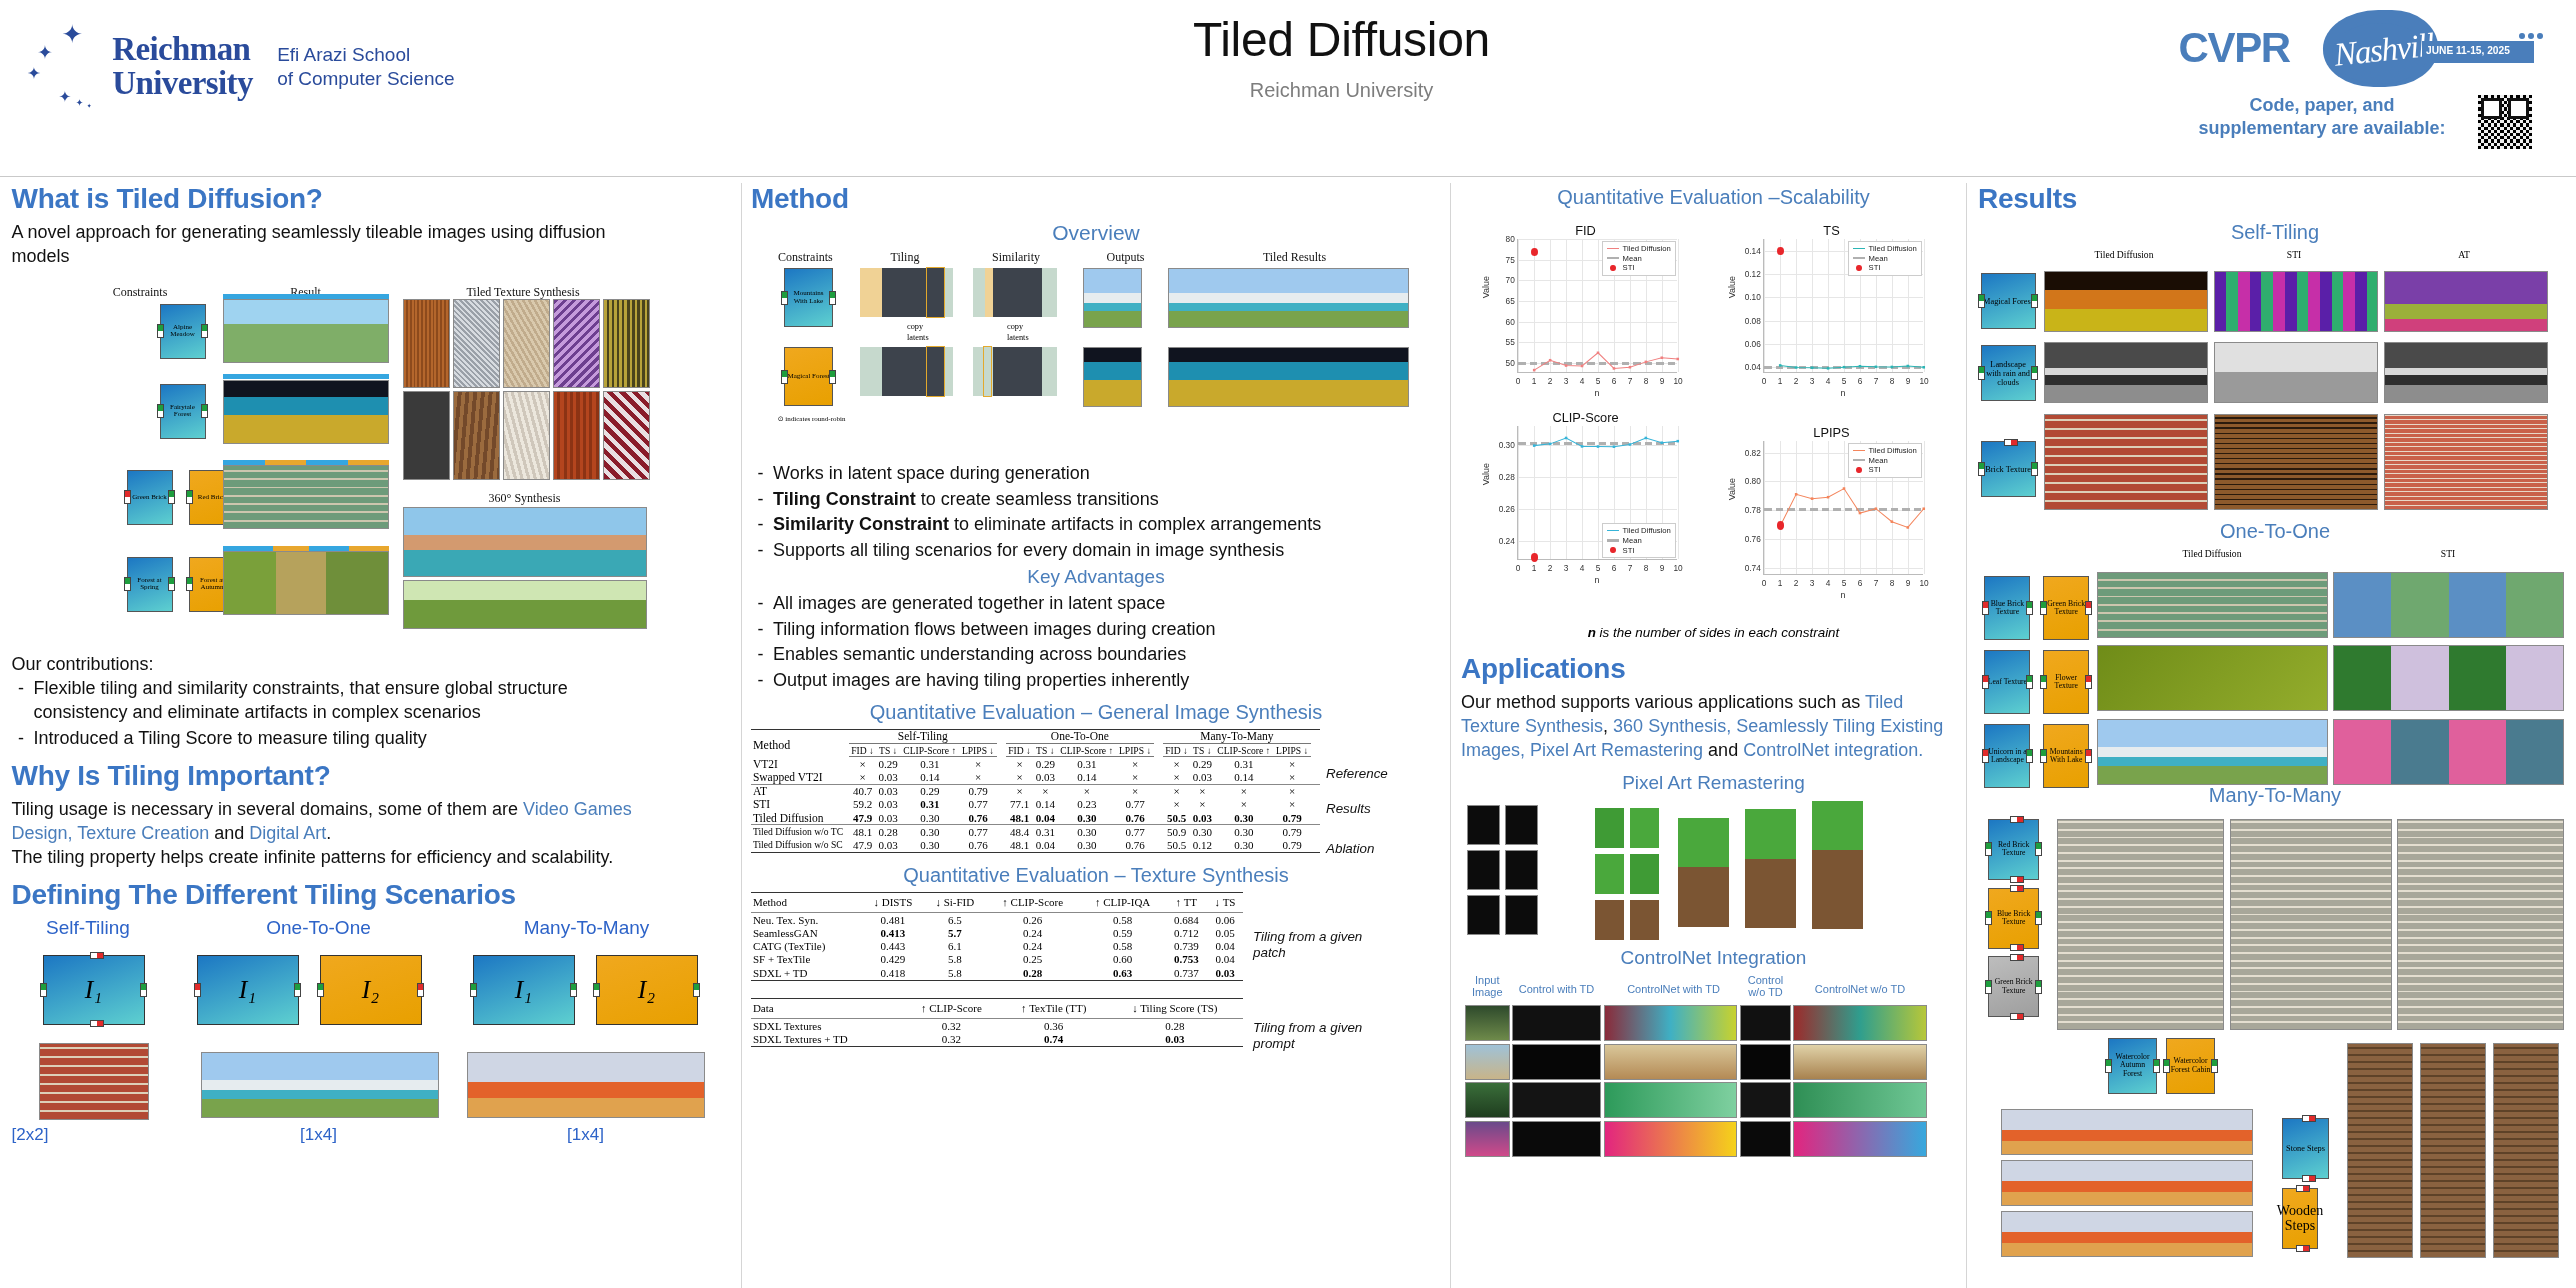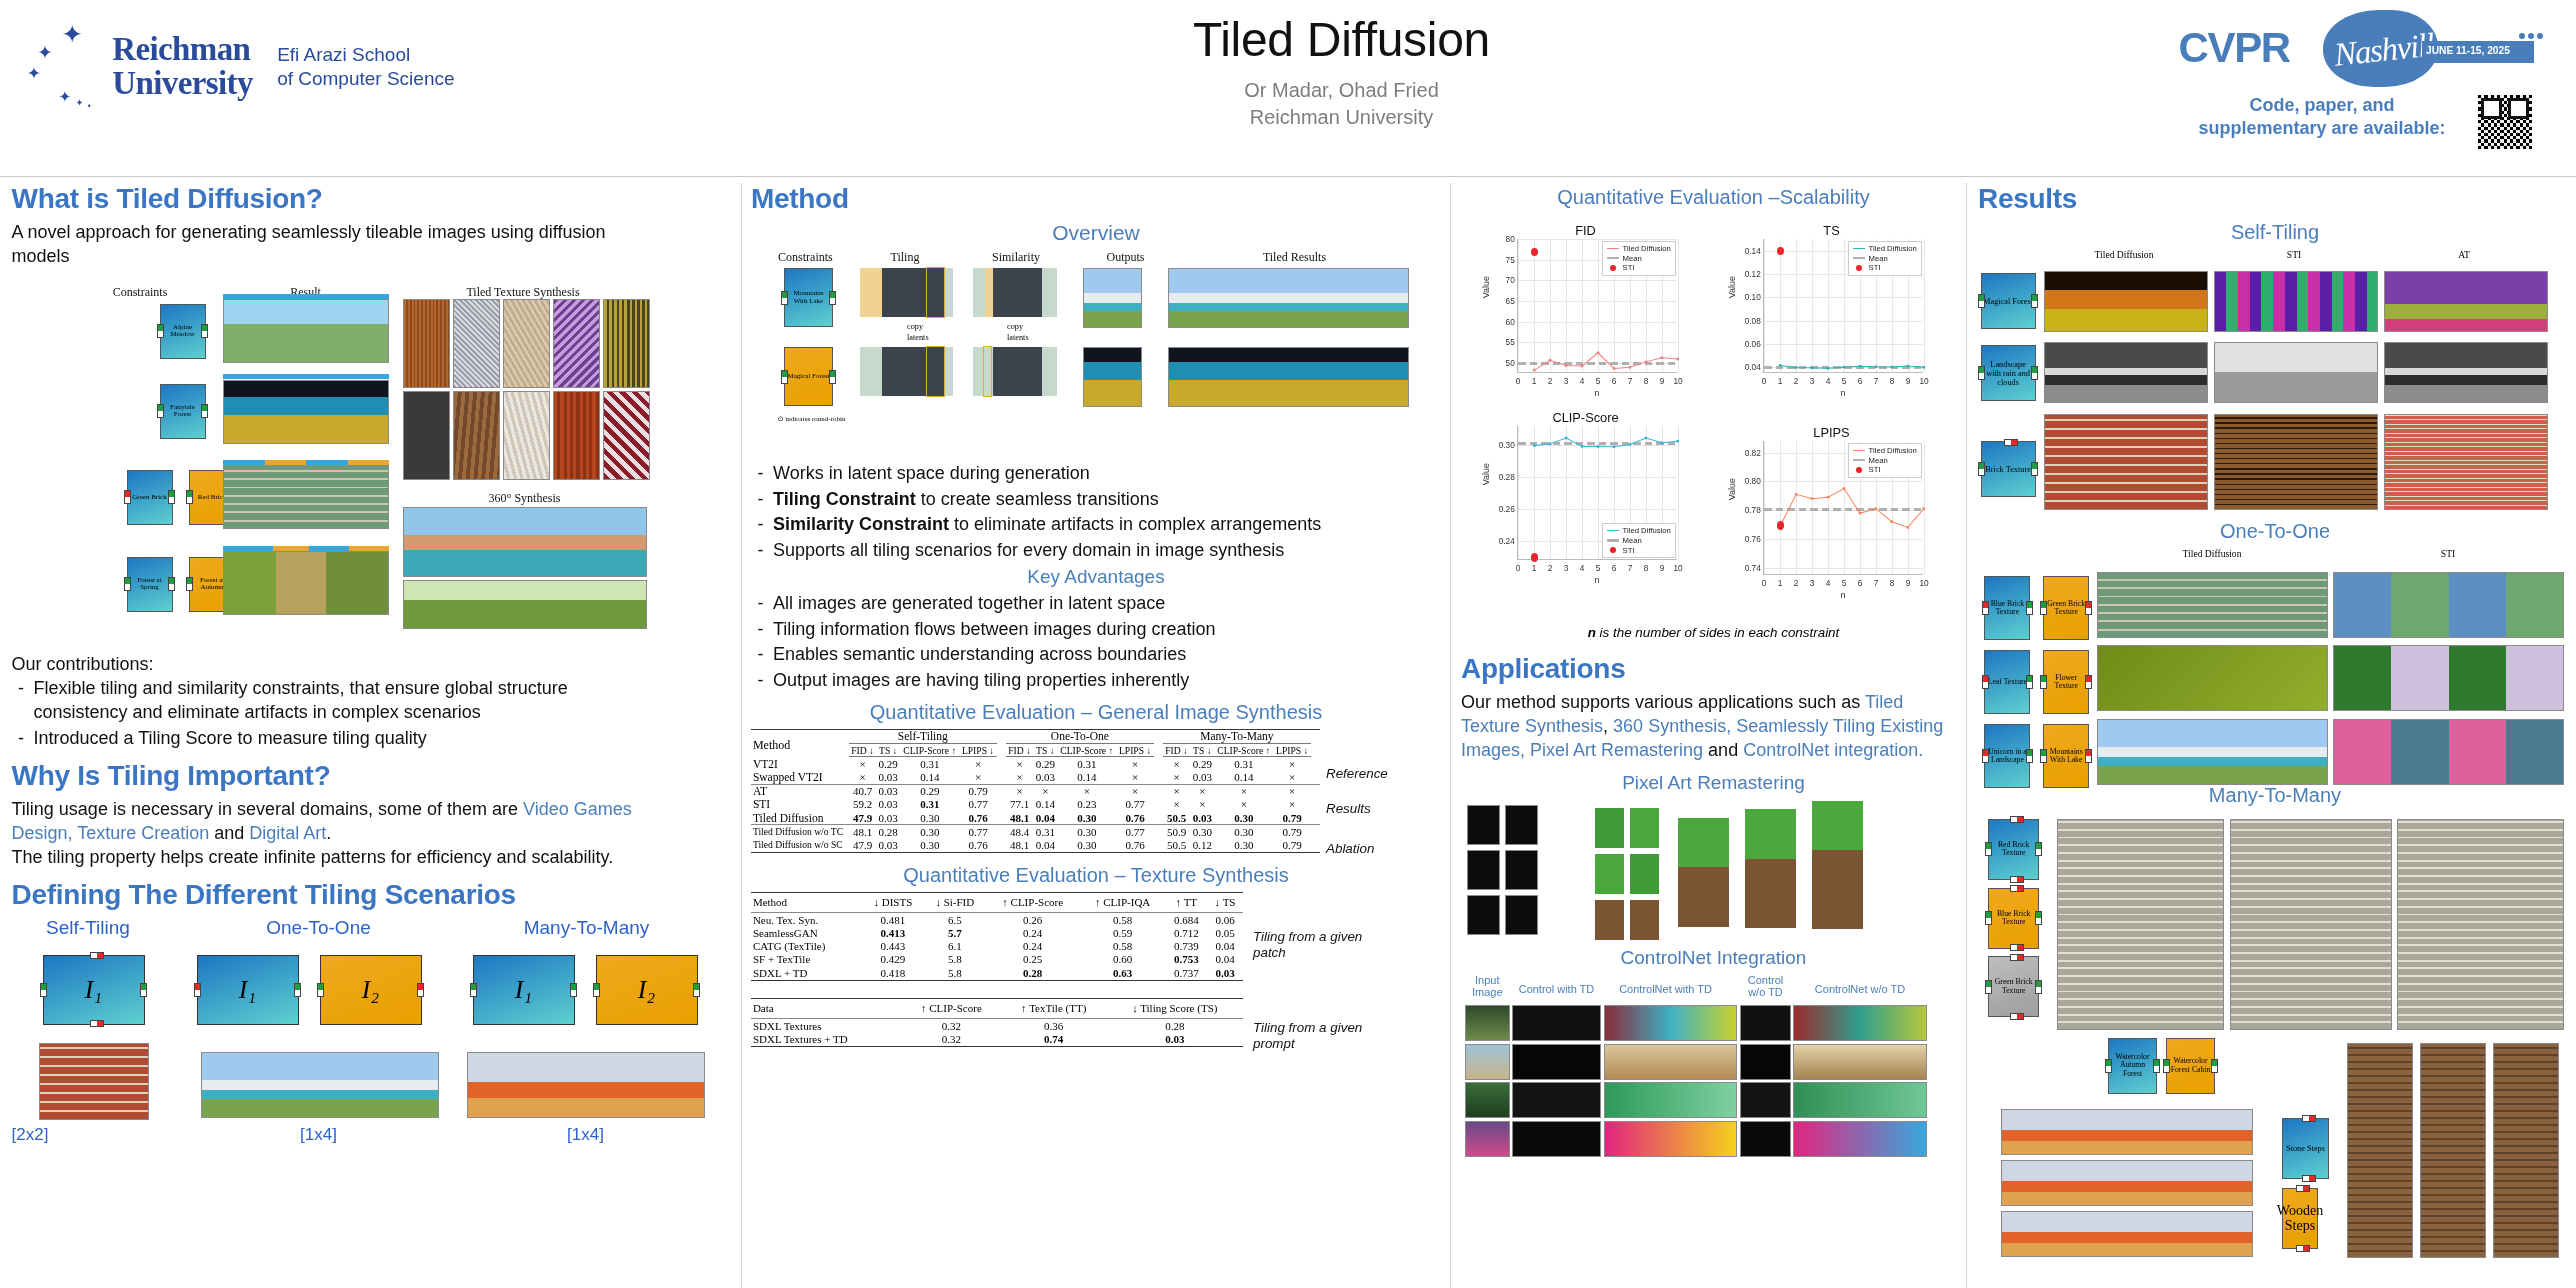--- a/index.html
+++ b/index.html
@@ -175,21 +175,20 @@
       <div class="ru-name">Reichman<br>University</div>
       <div class="ru-school">
         <div>Efi Arazi School</div>
         <div>of Computer Science</div>
       </div>
     </div>
 
     <div class="hdr-center">
       <div class="poster-title">Tiled Diffusion</div>
       <div class="poster-authors">
-        <div>Or Madar, Ohad Fried</div>
         <div>Reichman University</div>
       </div>
     </div>
 
     <div class="hdr-right">
       <div class="cvpr-logo">
         <div class="cvpr-text">CVPR</div>
         <div class="guitar"></div>
         <div class="guitar2"></div>
         <div class="nash">Nashville</div>
@@ -985,21 +984,21 @@
       </div>
       <div style="position:absolute;left:217px;top:19px;width:51px;height:109px;background:linear-gradient(#4aa83c 0 45%,#7b5533 45% 100%)"></div>
       <div style="position:absolute;left:284px;top:10.2px;width:51px;height:119px;background:linear-gradient(#4aa83c 0 42%,#7b5533 42% 100%)"></div>
       <div style="position:absolute;left:351px;top:2.6px;width:51px;height:128px;background:linear-gradient(#4aa83c 0 38%,#7b5533 38% 100%)"></div>
     </div>
 
     <div class="sub-h" style="margin-top:1.3px;font-size:19px">ControlNet Integration</div>
     <div style="position:relative;height:141px">
       <div style="position:absolute;left:3.8px;top:0;width:45px" class="ctrl-hdr">Input Image</div>
       <div style="position:absolute;left:51px;top:9px;width:89px" class="ctrl-hdr">Control with TD</div>
-      <div style="position:absolute;left:138px;top:9px;width:133px" class="ctrl-hdr">ControlNet with TD</div>
+      <div style="position:absolute;left:146px;top:9px;width:133px" class="ctrl-hdr">ControlNet with TD</div>
       <div style="position:absolute;left:279px;top:0;width:51px" class="ctrl-hdr">Control w/o TD</div>
       <div style="position:absolute;left:332px;top:9px;width:134px" class="ctrl-hdr">ControlNet w/o TD</div>
 
       <div style="position:absolute;left:3.8px;top:31px;display:grid;grid-template-columns:45px 89px 133px 51px 134px;grid-auto-rows:36px;gap:2.6px">
         <div class="img" style="background:linear-gradient(#2e4a2c,#6e8a4a)"></div>
         <div class="img" style="background:#111"></div>
         <div class="img" style="background:linear-gradient(90deg,#8a2b3a,#3fb0c4,#c8d22e)"></div>
         <div class="img" style="background:#111"></div>
         <div class="img" style="background:linear-gradient(90deg,#9c2b2b,#2f9e8e,#b7c739)"></div>
         <div class="img" style="background:linear-gradient(#9fc2d8,#c8b489)"></div>

